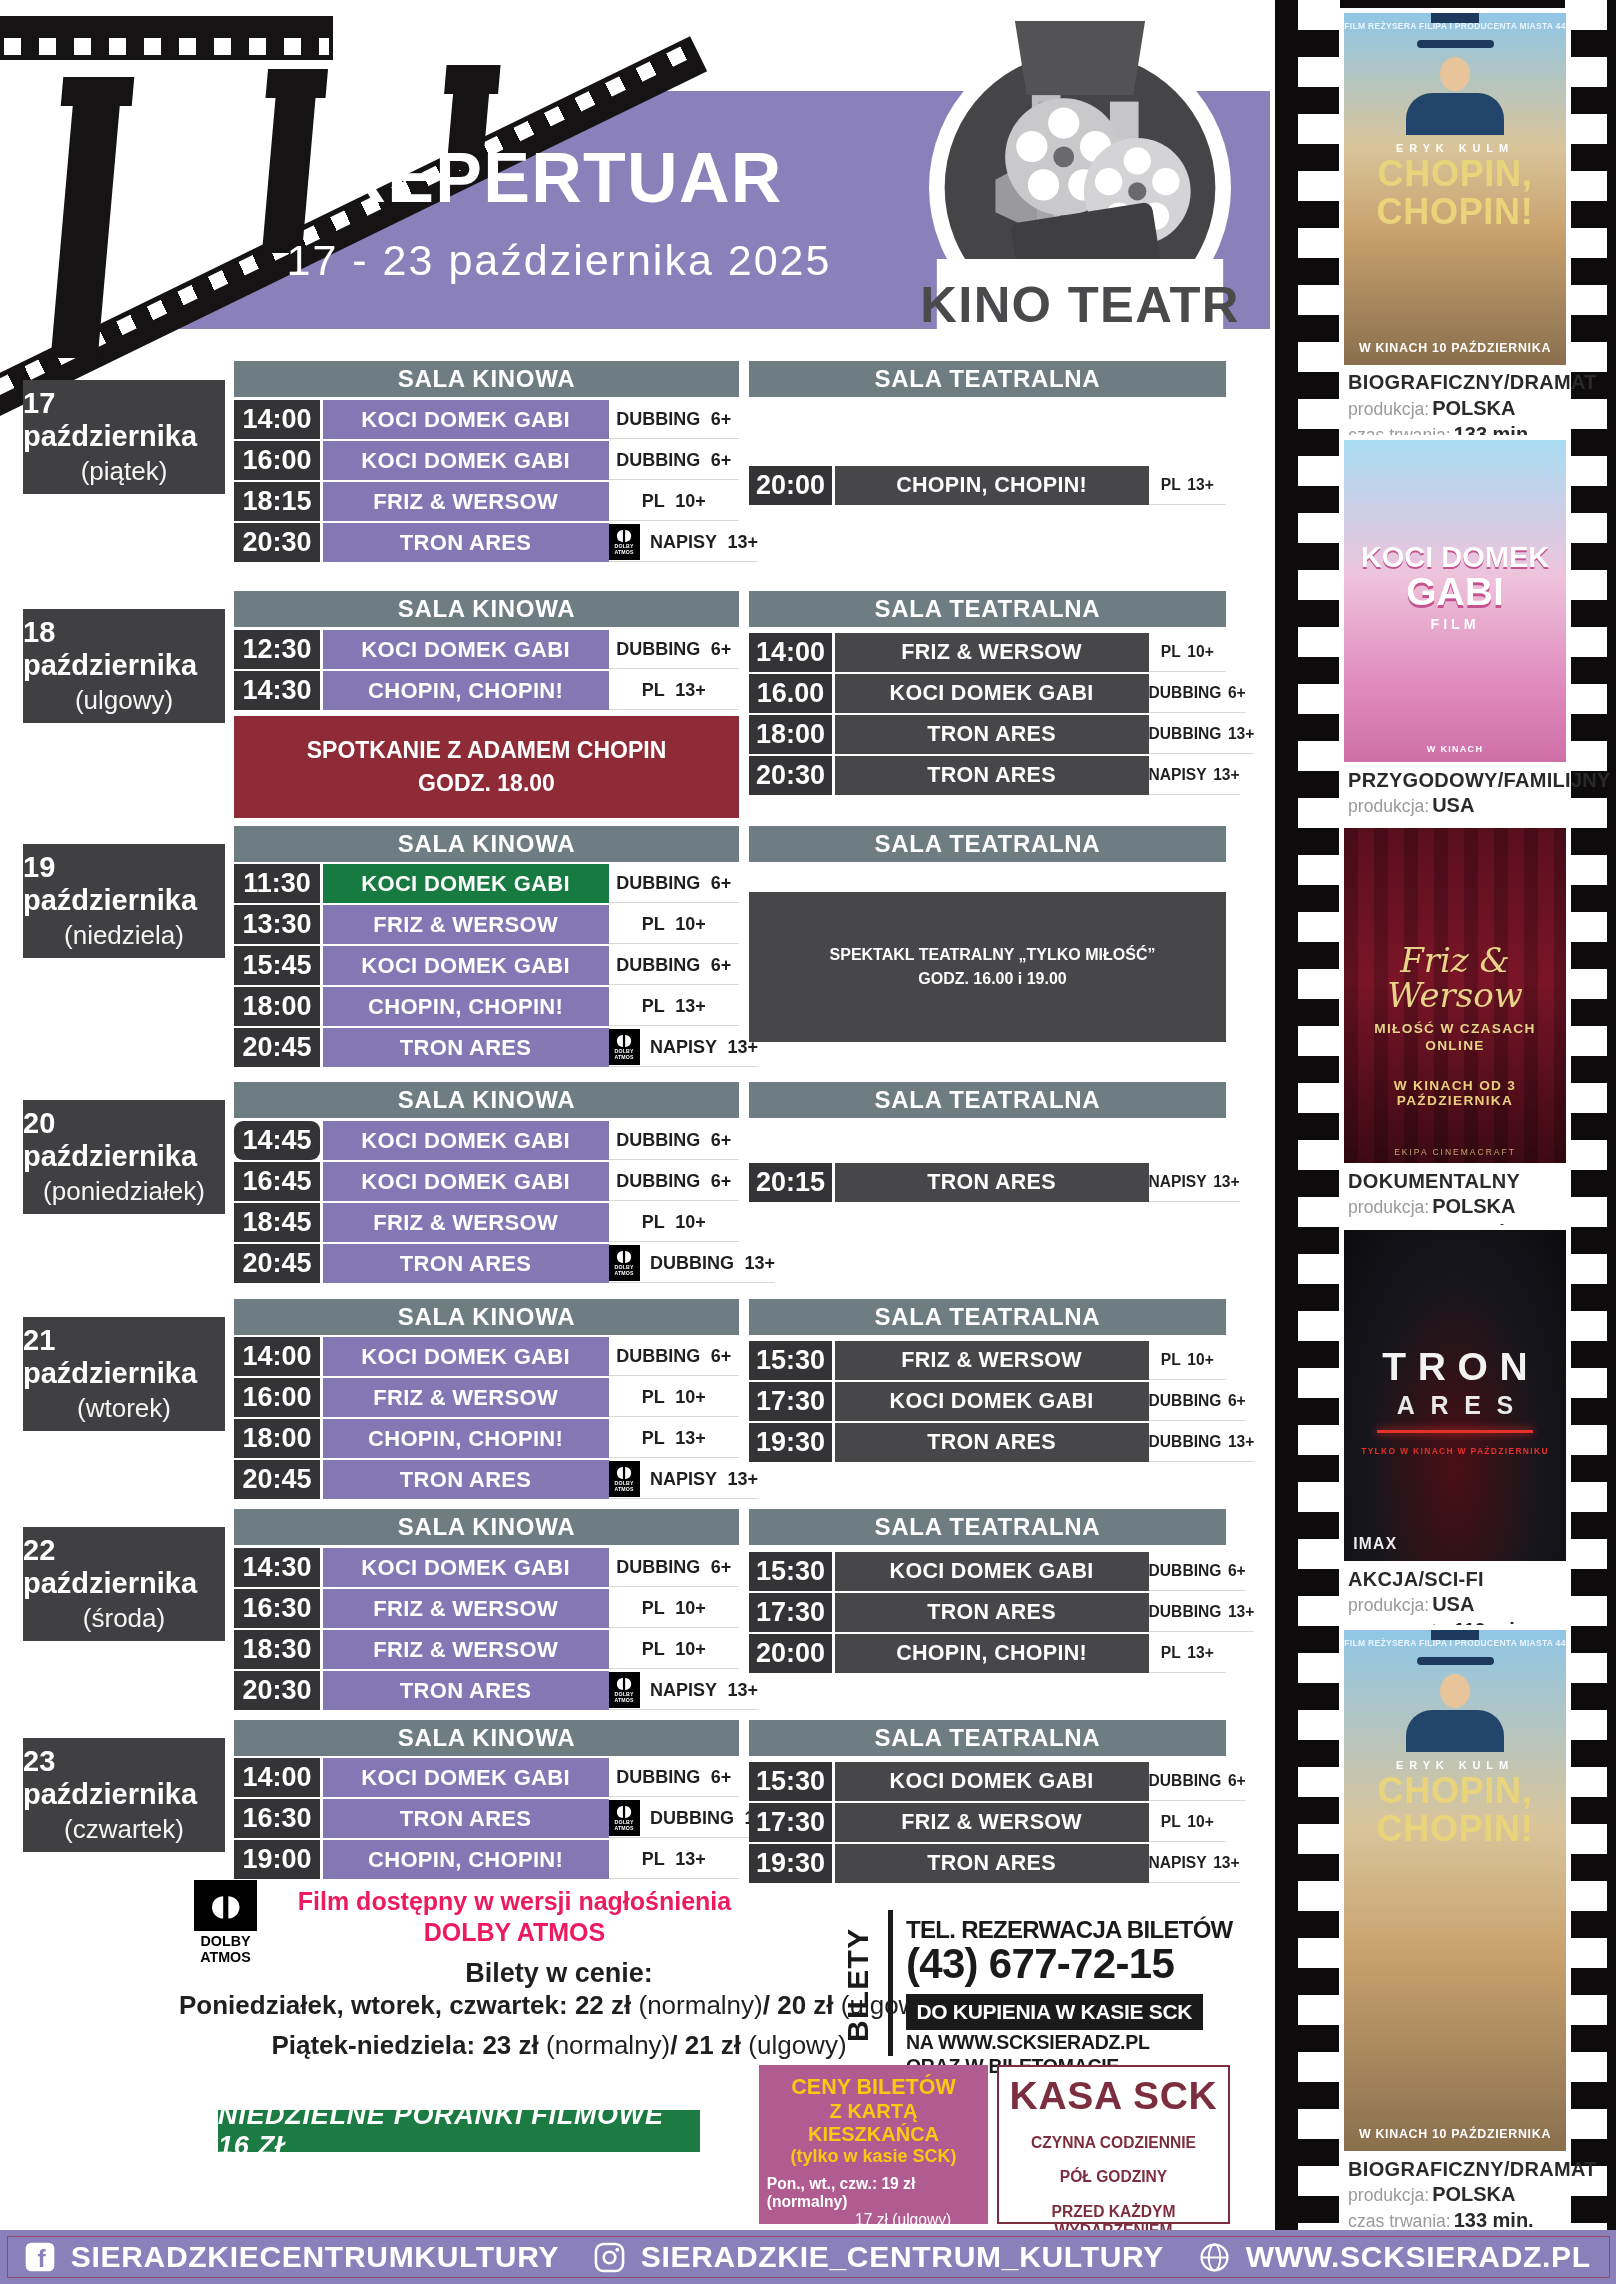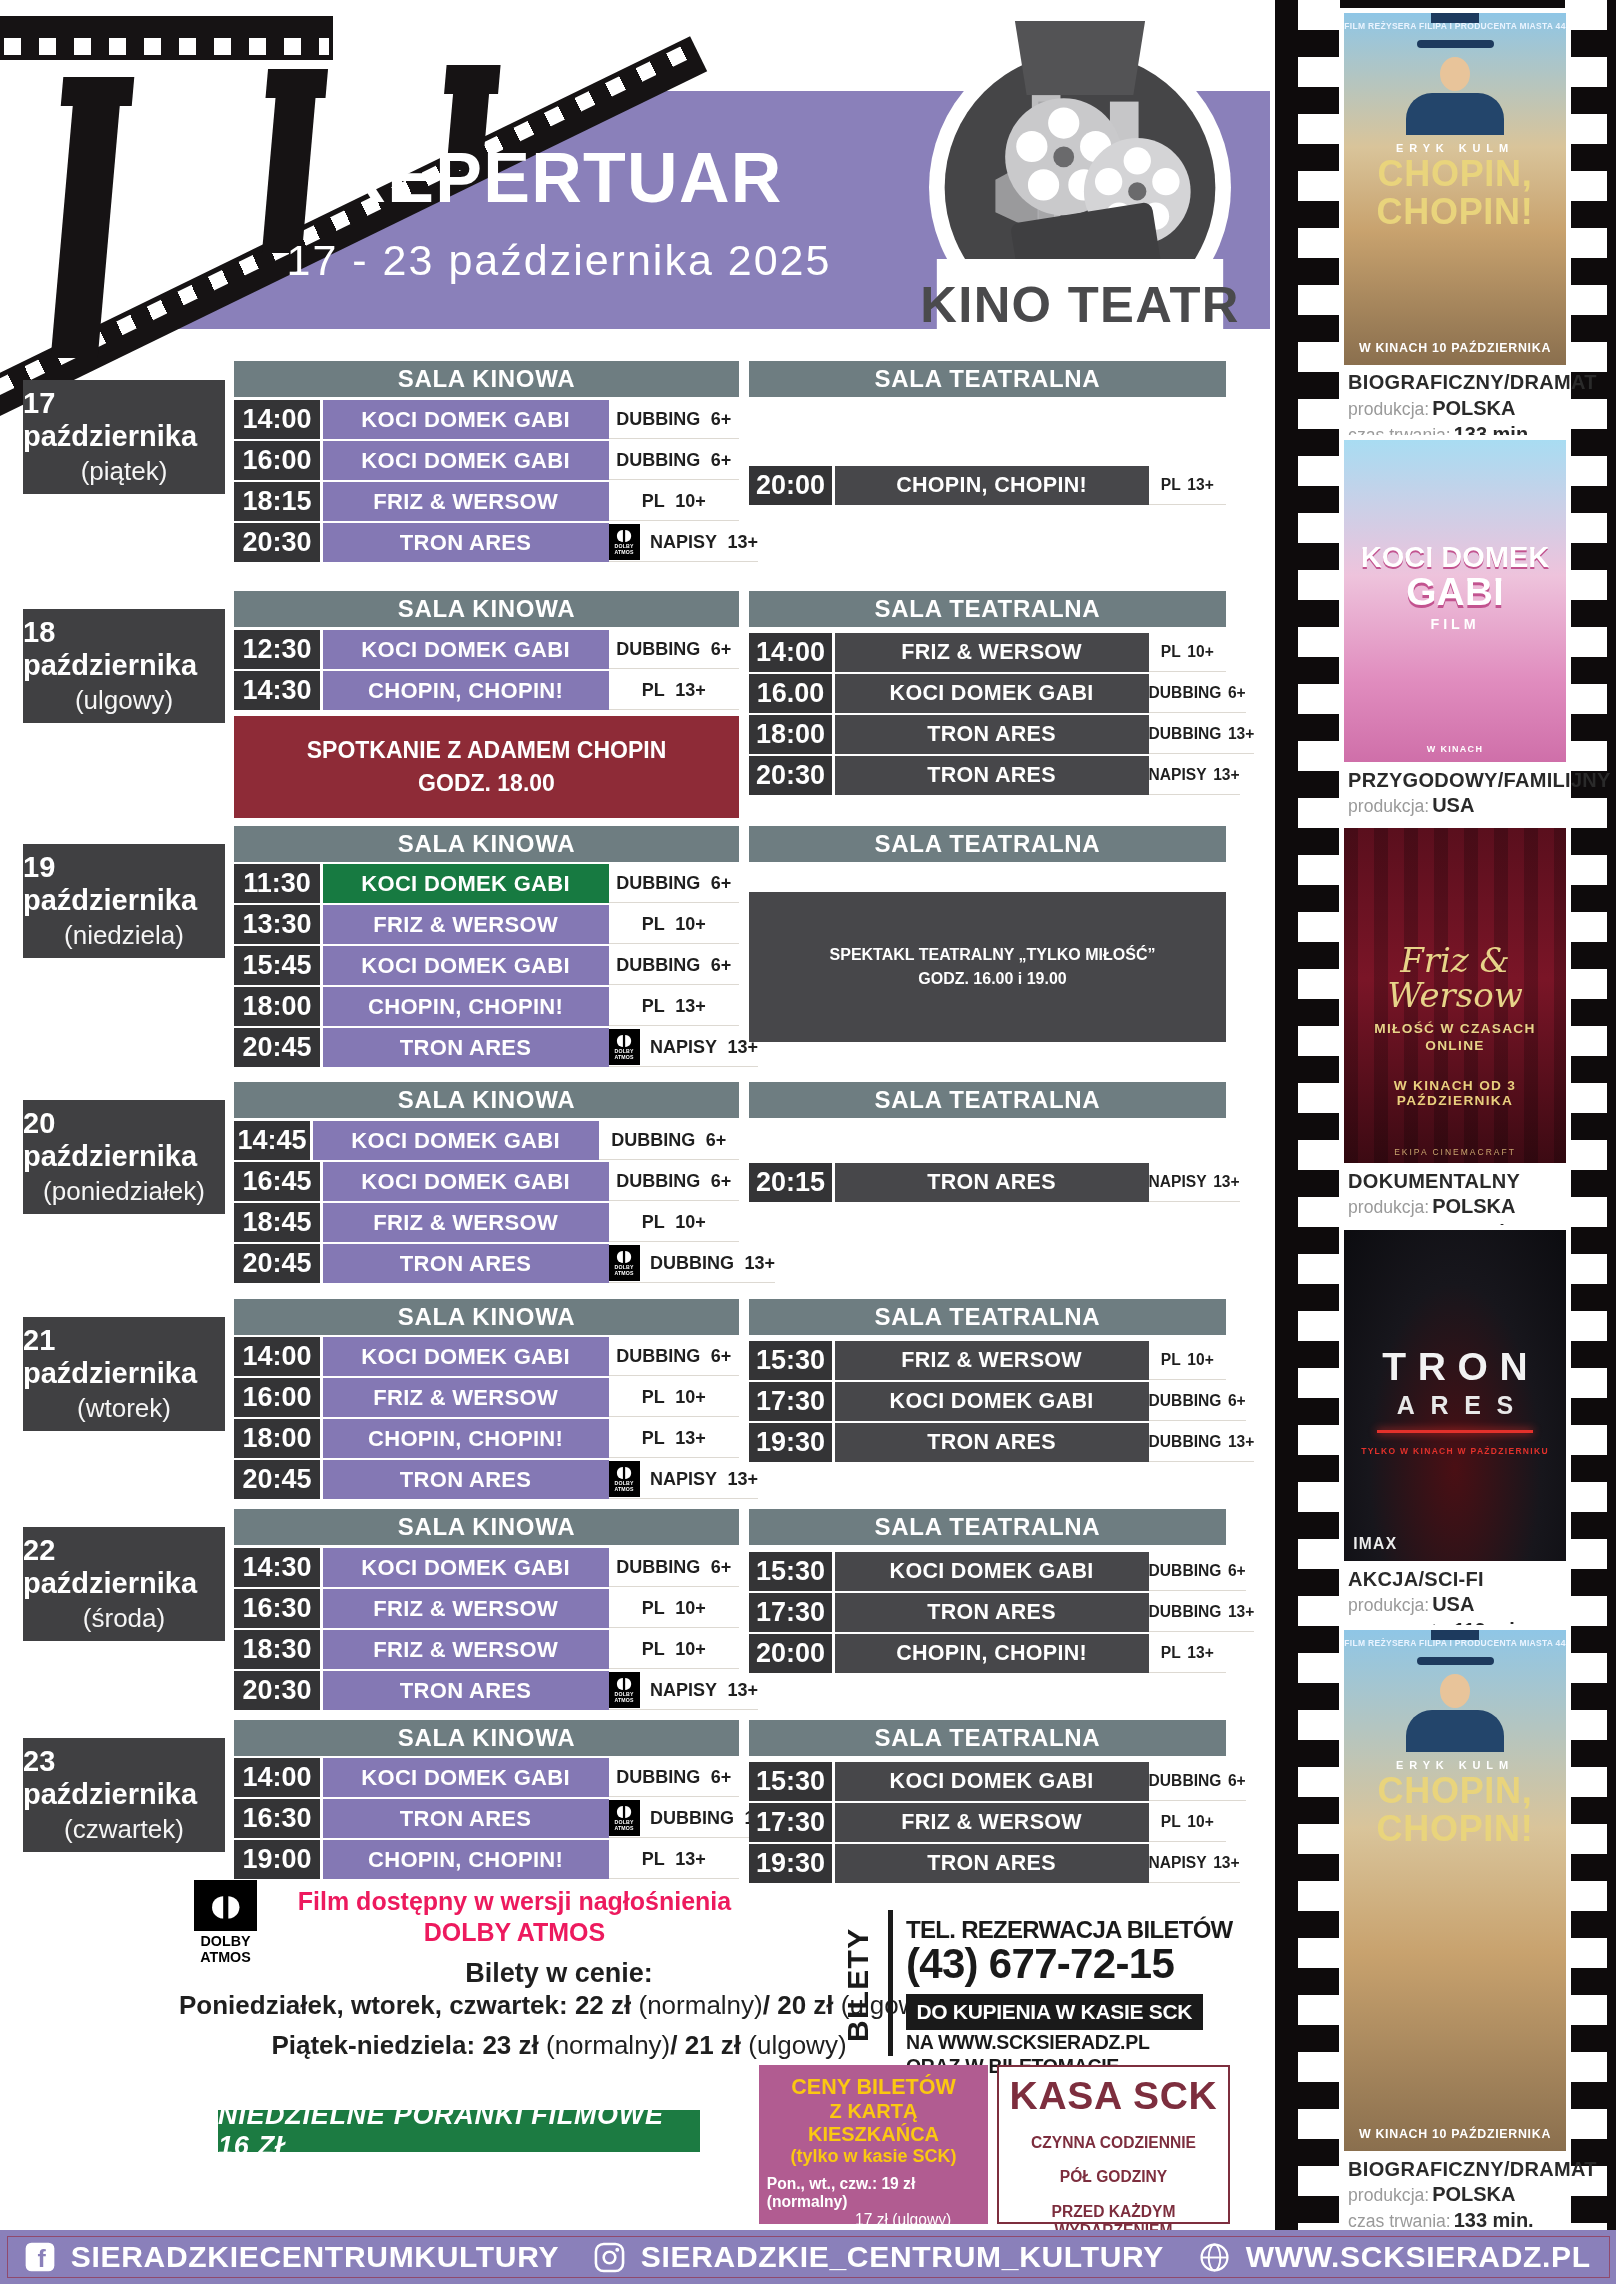--- a/index.html
+++ b/index.html
@@ -446,21 +446,21 @@
         <div>SPEKTAKL TEATRALNY „TYLKO MIŁOŚĆ”</div>
         <div>GODZ. 16.00 i 19.00</div>
       </div>
       <div class="datebox" style="left: 23px; top: 1100px;">
         <div class="d1">20 października</div>
         <div class="d2">(poniedziałek)</div>
       </div>
       <div class="salahead" style="left: 234px; top: 1082px; width: 505px;">SALA KINOWA</div>
       <div class="salahead" style="left: 749px; top: 1082px; width: 477px;">SALA TEATRALNA</div>
       <div class="srow kin" style="left: 234px; top: 1121px; width: 505px;">
-        <div class="time" style="width: 76px;">14:45</div>
+        <div class="time" style="width: 86px; border-radius: 9px;">14:45</div>
         <div class="title" style="width: 286px;">KOCI DOMEK GABI</div>
         <div class="infoarea">
           <span>DUBBING</span>
           <span>6+</span>
         </div>
       </div>
       <div class="srow kin" style="left: 234px; top: 1162px; width: 505px;">
         <div class="time" style="width: 86px;">16:45</div>
         <div class="title" style="width: 286px;">KOCI DOMEK GABI</div>
         <div class="infoarea">

